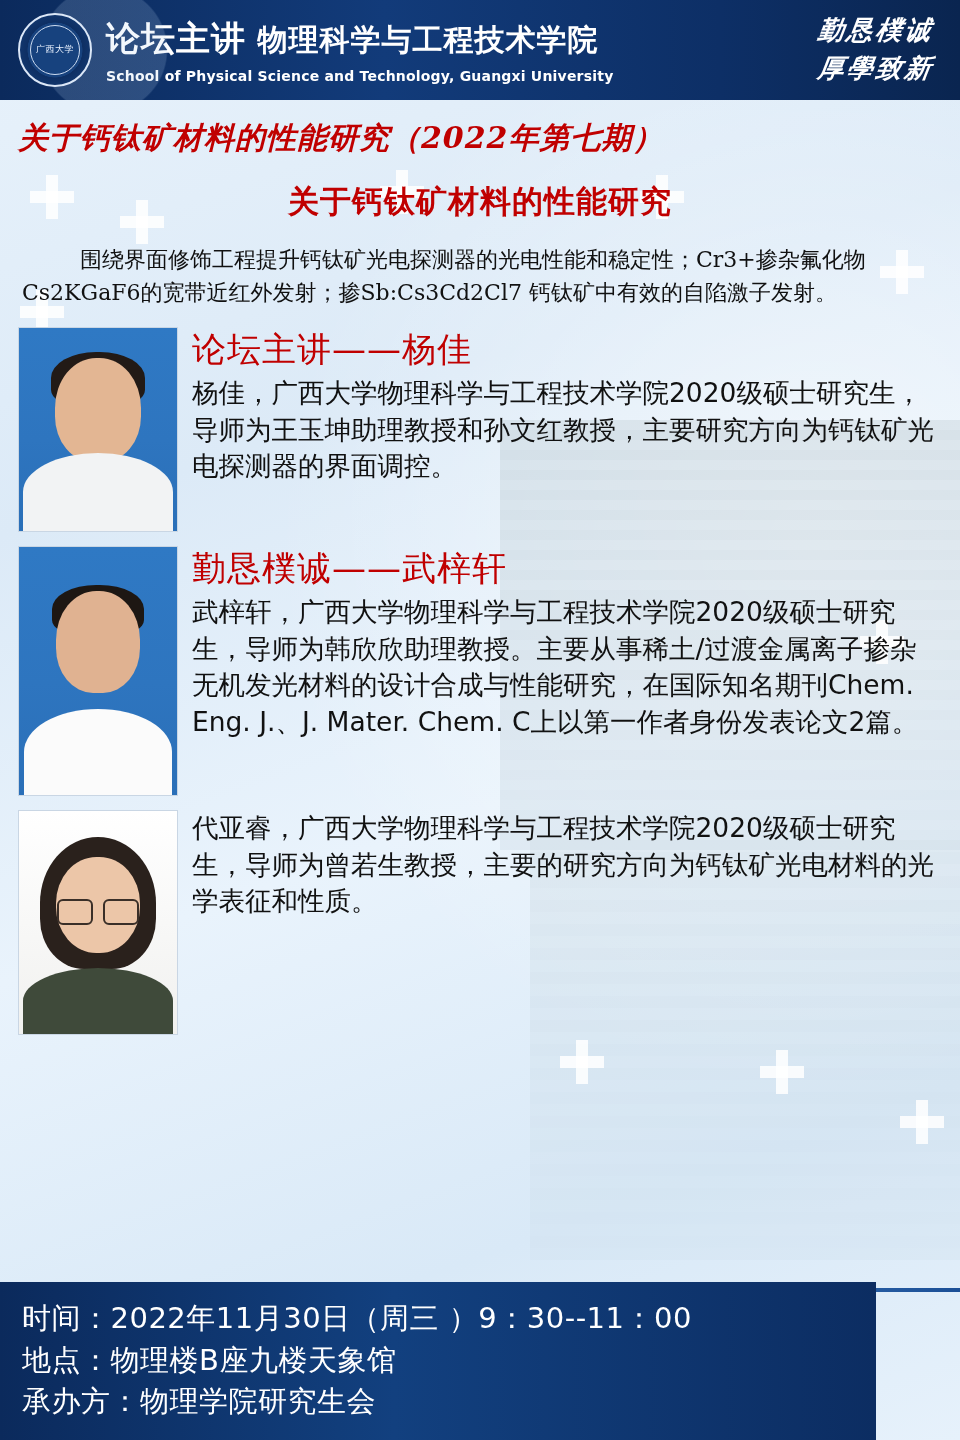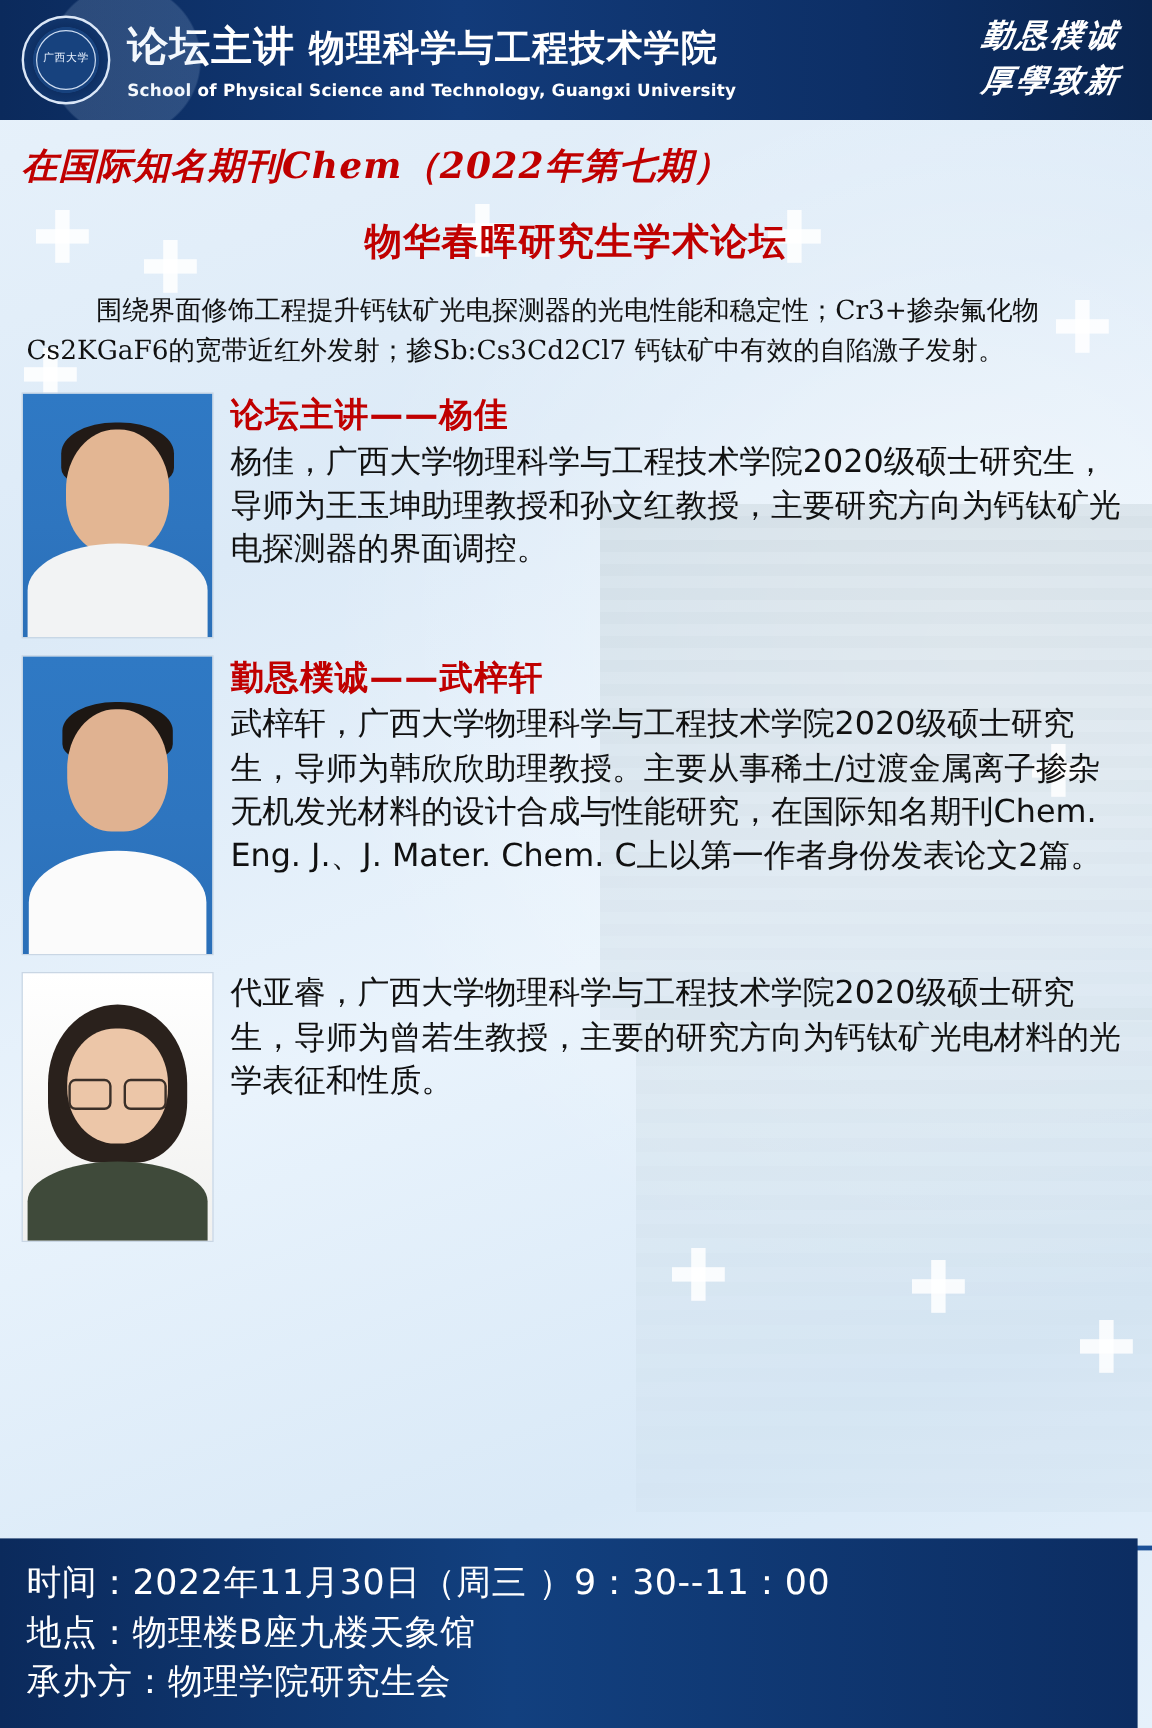--- a/index.html
+++ b/index.html
@@ -208,37 +208,37 @@
   .p3 .ph-glasses:before { left: 0; }
   .p3 .ph-glasses:after { right: 0; }
   .p3 .ph-body {
     position: absolute; left: 50%; transform: translateX(-50%);
     bottom: 0; width: 150px; height: 66px; border-radius: 50% 50% 0 0;
     background: #3f4a3a;
   }
 
   .sp-text { margin-left: 14px; flex: 1 1 auto; }
   .sp-title {
-    font-size: 28px;
-    font-weight: bold;
+    font-size: 34px;
+    font-weight: normal;
     color: #c00000;
     letter-spacing: 1px;
     margin-bottom: 2px;
   }
   .sp-desc {
     font-size: 26.5px;
     line-height: 1.38;
     color: #111;
   }
 
   
   .footer {
     position: absolute;
     left: 0; bottom: 0;
-    width: 948px;
+    width: 876px;
     background: linear-gradient(90deg, #0b2a5c 0%, #12407f 45%, #0c2d62 100%);
     color: #fff;
     padding: 16px 22px 18px 22px;
     z-index: 6;
   }
   .footer div {
     font-size: 29px;
     line-height: 1.42;
     letter-spacing: .5px;
     white-space: nowrap;
@@ -281,23 +281,23 @@
       <div class="en-title">School of Physical Science and Technology, Guangxi University</div>
     </div>
     <div class="motto">
       <div>勤恳樸诚</div>
       <div>厚學致新</div>
     </div>
   </div>
 
   <div class="content">
 
-    <div class="forum-line">在国际知名期刊Chem（2022年第七期）</div>
-
-    <div class="topic">物华春晖研究生学术论坛</div>
+    <div class="forum-line">关于钙钛矿材料的性能研究（2022年第七期）</div>
+
+    <div class="topic">关于钙钛矿材料的性能研究</div>
 
     <div class="abstract">围绕界面修饰工程提升钙钛矿光电探测器的光电性能和稳定性；Cr3+掺杂氟化物Cs2KGaF6的宽带近红外发射；掺Sb:Cs3Cd2Cl7 钙钛矿中有效的自陷激子发射。</div>
 
     <div class="speakers">
 
       <div class="speaker">
         <div class="portrait p1">
           <div class="ph-hair"></div>
           <div class="ph-head"></div>
           <div class="ph-body"></div>

